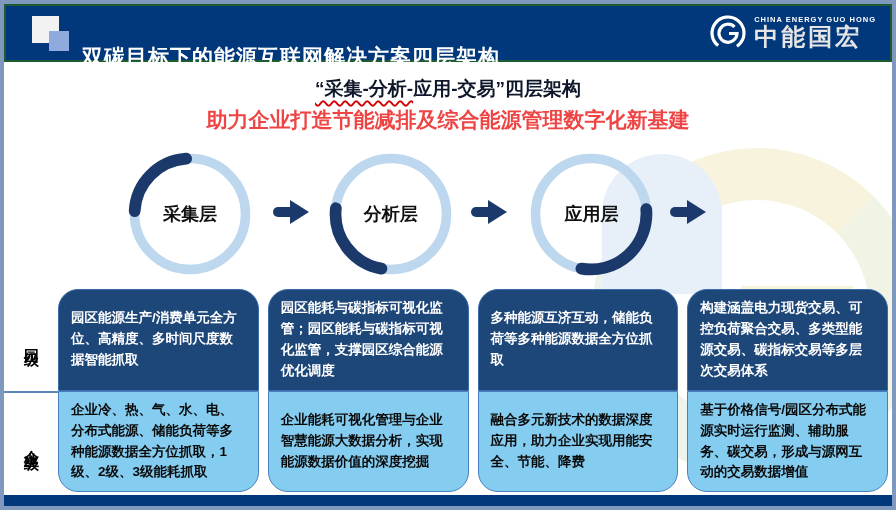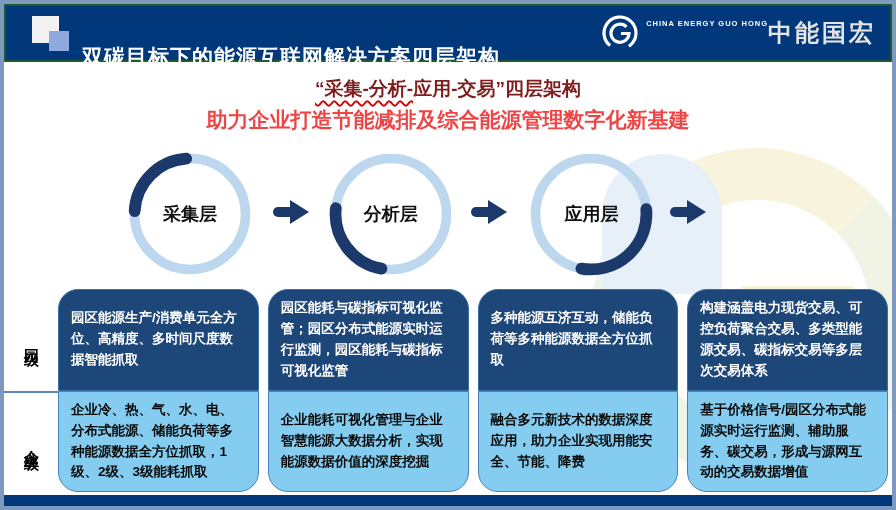--- a/index.html
+++ b/index.html
@@ -27,41 +27,41 @@
     padding:0 14px 0 26px;
   }
   .header-icon { position:relative; width:46px; height:42px; flex:0 0 46px; }
   .sq-white { position:absolute; left:0; top:4px; width:27px; height:27px; background:#F2F2F2; }
   .sq-blue  { position:absolute; left:17px; top:19px; width:20px; height:20px; background:#8FAADC; }
   .header-title {
     color:#fff; font-size:21px; font-weight:700; letter-spacing:1px;
     margin-left:4px; white-space:nowrap;margin-top:48px;
   }
   .logo { margin-left:auto; display:flex; align-items:center; gap:6px; }
-  .logo-text { display:flex; line-height:1.1; }
+  .logo-text { display:flex; flex-direction:column; line-height:1.1; }
   .logo-tagline { color:#fff; font-size:7.5px; letter-spacing:1px; font-weight:700; }
   .logo-name { color:#e5e5e5; font-size:24px; font-weight:700; letter-spacing:3px; }
 
   
   .content { position:relative; flex:1; overflow:hidden; }
 
   
   .wm { position:absolute; z-index:0; }
   .wm-ring {
     left:588px; top:86px; width:330px; height:330px; border-radius:50%;
     border:52px solid #ECF4EC;
     border-top-color:#F7F3DD; border-right-color:#F1F4E4;
   }
   .wm-blue  { left:598px; top:92px; width:120px; height:140px; background:#E7EFF8; border-radius:60px 60px 0 0; }
   .wm-beige { left:737px; top:224px; width:112px; height:134px; background:#F7F3DD; }
 
   .z { position:relative; z-index:1; }
 
   .intro { text-align:center; padding-top:13px; line-height:1.5; }
-  .intro-line1 { font-size:19px; font-weight:700; color:#7f1d1d; }
+  .intro-line1 { font-size:19px; font-weight:700; color:#0f172a; }
   .intro-line1 .wavy {
     text-decoration-line:underline; text-decoration-style:wavy;
     text-decoration-color:#D40000; text-decoration-thickness:2px;
     text-underline-offset:5px;
   }
   .intro-line2 { font-size:21px; font-weight:700; color:#ef4444; }
 
   
   .band { display:flex; padding-right:4px; }
   .gutter { flex:0 0 54px; display:flex; align-items:center; justify-content:center; }
@@ -188,21 +188,21 @@
           </div>
         </div>
       </div>
 
       <div class="band park-band z">
         <div class="gutter">
           <span class="row-label">园级</span>
         </div>
         <div class="cols">
           <div class="box">园区能源生产/消费单元全方位、高精度、多时间尺度数据智能抓取</div>
-          <div class="box">园区能耗与碳指标可视化监管；园区分布式能源实时运行监测，园区能耗与碳指标可视化监管</div>
+          <div class="box">园区能耗与碳指标可视化监管；园区能耗与碳指标可视化监管，支撑园区综合能源优化调度</div>
           <div class="box">多种能源互济互动，储能负荷等多种能源数据全方位抓取</div>
           <div class="box">构建涵盖电力现货交易、可控负荷聚合交易、多类型能源交易、碳指标交易等多层次交易体系</div>
         </div>
       </div>
 
       <div class="band ent-band z">
         <div class="gutter">
           <span class="row-label">企业级</span>
         </div>
         <div class="cols">

